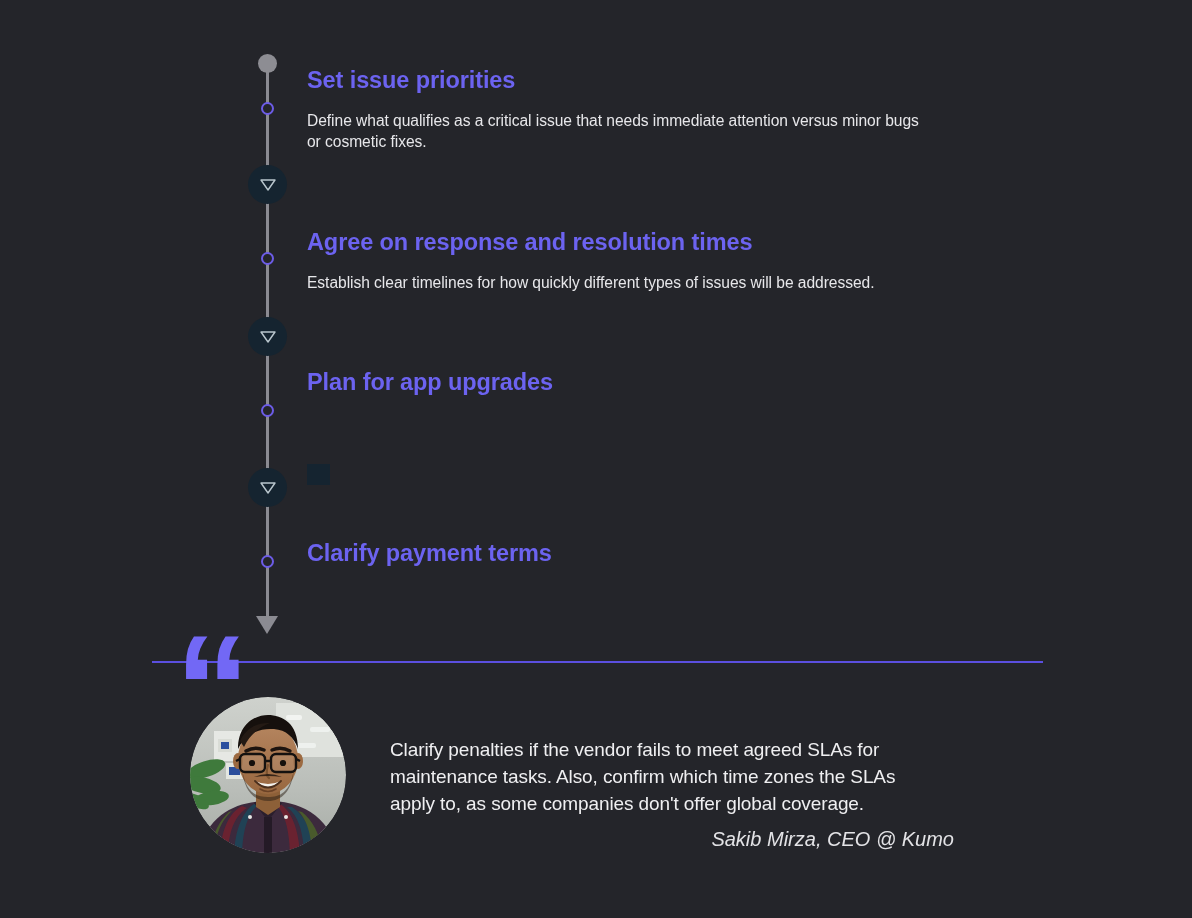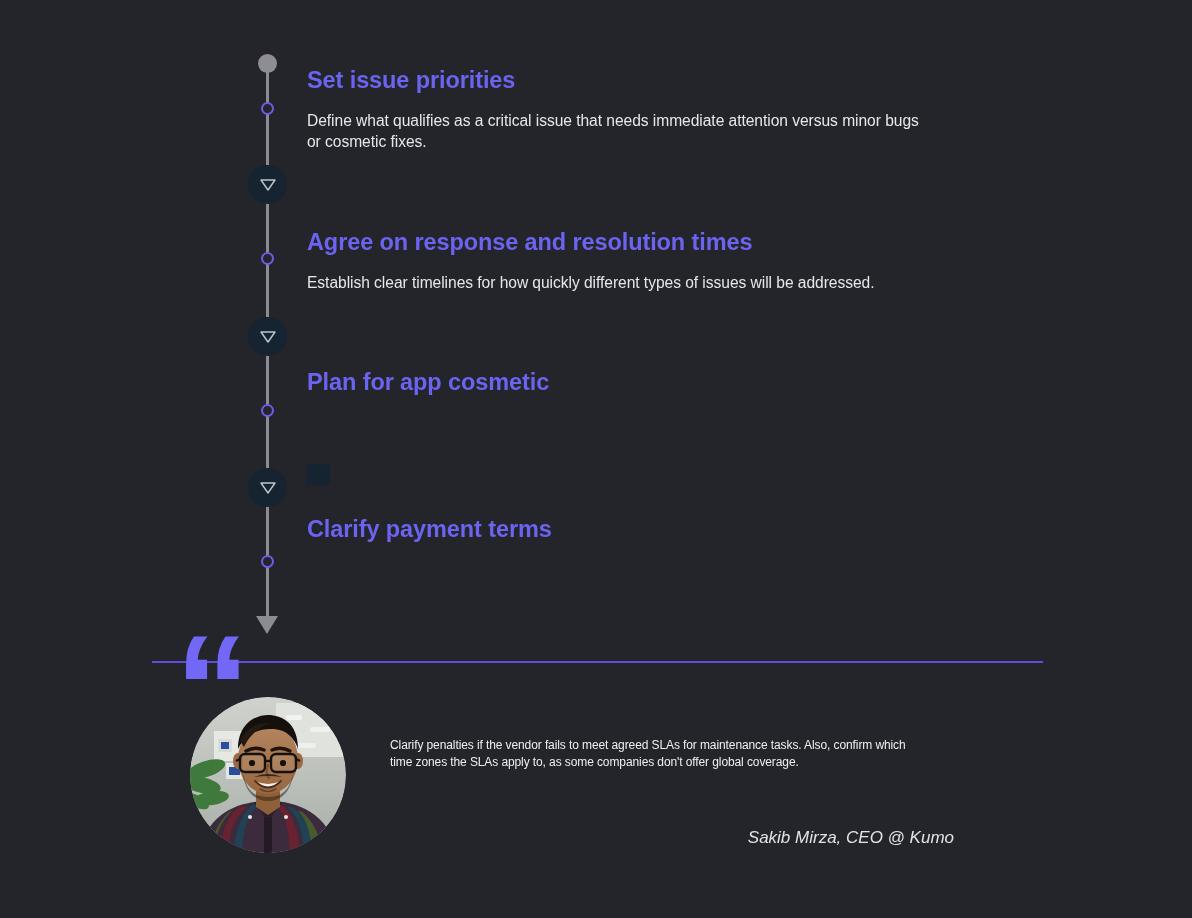--- a/index.html
+++ b/index.html
@@ -105,31 +105,31 @@
     width: 156px; height: 156px;
     border-radius: 50%;
     overflow: hidden;
   }
   .avatar .photo { position: absolute; inset: 0; }
 
   .quote-text {
     position: absolute;
     left: 390px; top: 737px;
     width: 530px;
-    font-size: 12px;
+    font-size: 19px;
     line-height: 1.42;
     color: #efeff1;
     letter-spacing: -0.1px;
   }
   .quote-attrib {
     position: absolute;
     left: 390px; top: 828px;
     width: 564px;
     text-align: right;
-    font-size: 17px;
+    font-size: 20px;
     font-style: italic;
     color: #e3e3e6;
   }
 </style>
 </head>
 <body>
 
 <div class="page">
 
   <div class="rail"></div>
@@ -161,26 +161,26 @@
     <h2>Agree on response and resolution times</h2>
     <p class="desc">Establish clear timelines for how quickly different types of issues will be addressed.</p>
   </div>
 
   <div class="step" style="top:68px; width:625px">
     <h2>Set issue priorities</h2>
     <p class="desc">Define what qualifies as a critical issue that needs immediate attention versus minor bugs or cosmetic fixes.</p>
   </div>
 
   <div class="step" style="top:370px; width:612px">
-    <h2>Plan for app cosmetic</h2>
+    <h2>Plan for app upgrades</h2>
   </div>
 
   <div class="mini-square"></div>
 
-  <div class="step" style="top:517px; width:580px">
+  <div class="step" style="top:541px; width:580px">
     <h2>Clarify payment terms</h2>
   </div>
 
   <div class="quote-line"></div>
   <div class="quote-mark">“</div>
 
   <div class="avatar">
     <svg class="photo" viewBox="0 0 156 156" width="156" height="156" aria-hidden="true">
       <defs>
         <clipPath id="c">

